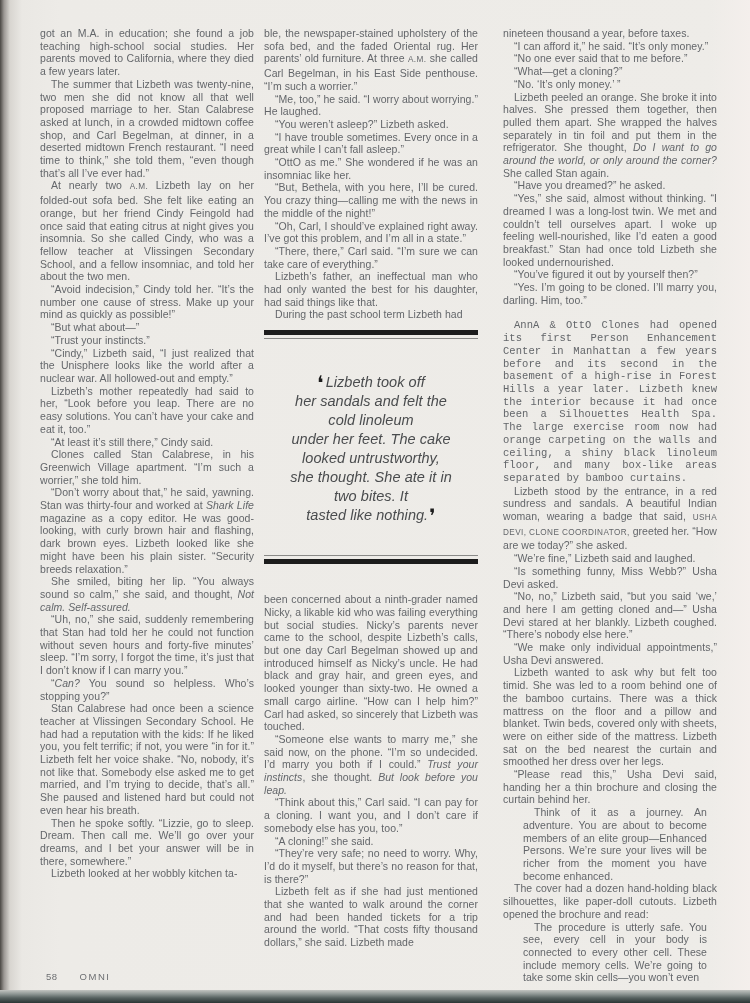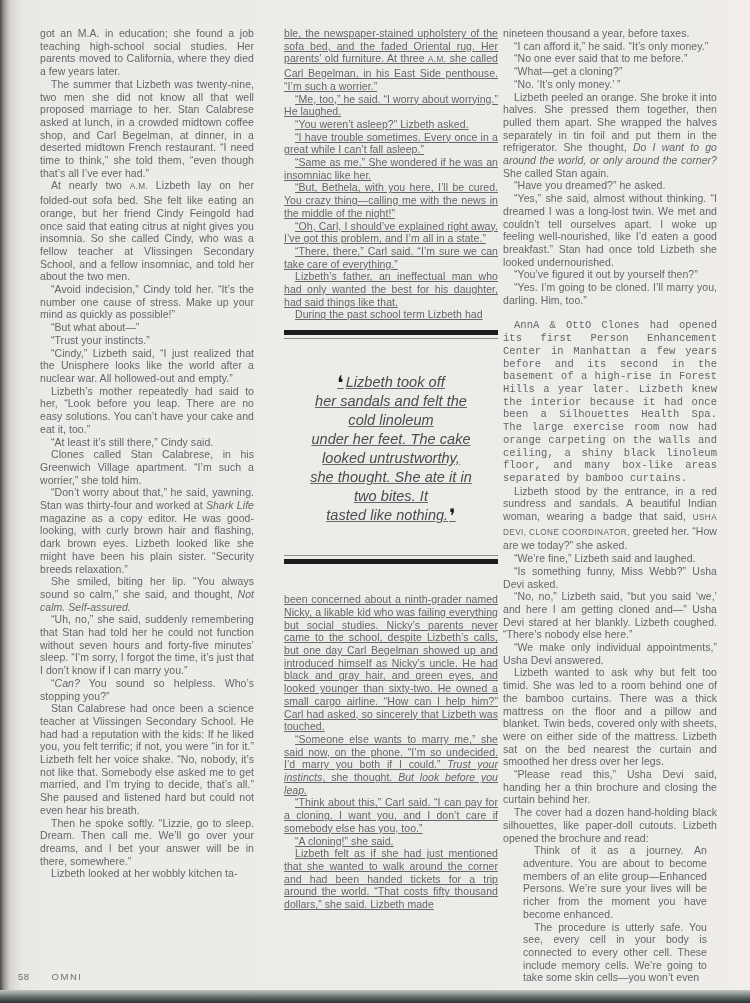--- a/index.html
+++ b/index.html
@@ -13,21 +13,21 @@
     background:
       linear-gradient(270deg,#f4efec 0px,rgba(244,239,236,0) 40px),
       linear-gradient(90deg,#4a4743 0px,#9b9793 4px,#d8d5d0 10px,#eae8e4 22px,#edebe7 60px,#eeece8 100%);
   }
   .col{
     position:absolute;top:27px;width:214px;
     font-size:10.5px;line-height:12.7px;color:#63666a;
     text-align:justify;letter-spacing:0.05px;
   }
   .col1{left:40px;}
-  .col2{left:284px;text-decoration:underline;}
+  .col2{left:264px;}
   .col3{left:503px;}
   .col p{margin:0;}
   .col p.ind{text-indent:11px;}
   .col p.gap{margin-top:13px;font-family:Liberation Mono, monospace;}
   .col p.brochure{margin-left:20px;margin-right:10px;}
   .sc{font-size:8.2px;letter-spacing:0.4px;}
   
   .pq-box{margin-top:9px;margin-bottom:29px;}
   .rule-thick{height:5px;background:#1c1c1c;}
   .rule-thin{height:1px;background:#8a8a88;}
@@ -37,21 +37,21 @@
     padding:34px 4px 30px 4px;text-align:center;
     font-style:italic;font-size:14.5px;line-height:19px;color:#4a4c4e;
   }
   .qmark{
     font-family:"DejaVu Sans",sans-serif;font-style:normal;
     font-size:20px;line-height:0;color:#1d1d1d;vertical-align:-3px;
   }
   .qmark.open{margin-right:2px;}
   .qmark.close{margin-left:1px;}
   .footer{
-    position:absolute;left:18px;top:971px;
+    position:absolute;left:46px;top:971px;
     font-size:9.5px;color:#6d6f72;letter-spacing:0.5px;
   }
   .footer .pgnum{margin-right:22px;}
   .footer .mag{letter-spacing:1.5px;}
   .bottom-edge{
     position:absolute;left:0;right:0;bottom:0;height:13px;
     background:linear-gradient(180deg,#c2c4c1 0px,#8e9694 4px,#55605f 8px,#2b3534 13px);
   }
 </style>
 </head>
@@ -78,21 +78,21 @@
       <p class="ind">Then he spoke softly. “Lizzie, go to sleep. Dream. Then call me. We’ll go over your dreams, and I bet your answer will be in there, somewhere.”</p>
       <p class="ind">Lizbeth looked at her wobbly kitchen ta-</p>
     </div>
 
   <div class="col col2">
     <div id="col2top">
         <p class="">ble, the newspaper-stained upholstery of the sofa bed, and the faded Oriental rug. Her parents’ old furniture. At three <span class="sc">A.M.</span> she called Carl Begelman, in his East Side penthouse. “I’m such a worrier.”</p>
         <p class="ind">“Me, too,” he said. “I worry about worrying.” He laughed.</p>
         <p class="ind">“You weren’t asleep?” Lizbeth asked.</p>
         <p class="ind">“I have trouble sometimes. Every once in a great while I can’t fall asleep.”</p>
-        <p class="ind">“Same as me.” She wondered if he was an insomniac like her.</p>
+        <p class="ind">“OttO as me.” She wondered if he was an insomniac like her.</p>
         <p class="ind">“But, Bethela, with you here, I’ll be cured. You crazy thing—calling me with the news in the middle of the night!”</p>
         <p class="ind">“Oh, Carl, I should’ve explained right away. I’ve got this problem, and I’m all in a state.”</p>
         <p class="ind">“There, there,” Carl said. “I’m sure we can take care of everything.”</p>
         <p class="ind">Lizbeth’s father, an ineffectual man who had only wanted the best for his daughter, had said things like that.</p>
         <p class="ind">During the past school term Lizbeth had</p>
       </div>
     <div class="pq-box">
       <div class="rules-top">
         <div class="rule-thick"></div>
         <div class="rule-thin"></div>
@@ -110,20 +110,21 @@
       <div class="rules-bottom">
         <div class="rule-thin"></div>
         <div class="rule-thick"></div>
       </div>
     </div>
     <div id="col2bot">
         <p class="">been concerned about a ninth-grader named Nicky, a likable kid who was failing everything but social studies. Nicky’s parents never came to the school, despite Lizbeth’s calls, but one day Carl Begelman showed up and introduced himself as Nicky’s uncle. He had black and gray hair, and green eyes, and looked younger than sixty-two. He owned a small cargo airline. “How can I help him?” Carl had asked, so sincerely that Lizbeth was touched.</p>
         <p class="ind">“Someone else wants to marry me,” she said now, on the phone. “I’m so undecided. I’d marry you both if I could.” <i>Trust your instincts</i>, she thought. <i>But look before you leap.</i></p>
         <p class="ind">“Think about this,” Carl said. “I can pay for a cloning. I want you, and I don’t care if somebody else has you, too.”</p>
         <p class="ind">“A cloning!” she said.</p>
+        <p class="ind">“They’re very safe; no need to worry. Why, I’d do it myself, but there’s no reason for that, is there?”</p>
         <p class="ind">Lizbeth felt as if she had just mentioned that she wanted to walk around the corner and had been handed tickets for a trip around the world. “That costs fifty thousand dollars,” she said. Lizbeth made</p>
       </div>
   </div>
 
   <div class="col col3" id="col3">
       <p class="">nineteen thousand a year, before taxes.</p>
       <p class="ind">“I can afford it,” he said. “It’s only money.”</p>
       <p class="ind">“No one ever said that to me before.”</p>
       <p class="ind">“What—get a cloning?”</p>
       <p class="ind">“No. ‘It’s only money.’ ”</p>
@@ -133,22 +134,22 @@
       <p class="ind">“You’ve figured it out by yourself then?”</p>
       <p class="ind">“Yes. I’m going to be cloned. I’ll marry you, darling. Him, too.”</p>
       <p class="ind gap">AnnA &amp; OttO Clones had opened its first Person Enhancement Center in Manhattan a few years before and its second in the basement of a high-rise in Forest Hills a year later. Lizbeth knew the interior because it had once been a Silhouettes Health Spa. The large exercise room now had orange carpeting on the walls and ceiling, a shiny black linoleum floor, and many box-like areas separated by bamboo curtains.</p>
       <p class="ind">Lizbeth stood by the entrance, in a red sundress and sandals. A beautiful Indian woman, wearing a badge that said, <span class="sc">USHA DEVI, CLONE COORDINATOR,</span> greeted her. “How are we today?” she asked.</p>
       <p class="ind">“We’re fine,” Lizbeth said and laughed.</p>
       <p class="ind">“Is something funny, Miss Webb?” Usha Devi asked.</p>
       <p class="ind">“No, no,” Lizbeth said, “but you said ‘we,’ and here I am getting cloned and—” Usha Devi stared at her blankly. Lizbeth coughed. “There’s nobody else here.”</p>
       <p class="ind">“We make only individual appointments,” Usha Devi answered.</p>
       <p class="ind">Lizbeth wanted to ask why but felt too timid. She was led to a room behind one of the bamboo curtains. There was a thick mattress on the floor and a pillow and blanket. Twin beds, covered only with sheets, were on either side of the mattress. Lizbeth sat on the bed nearest the curtain and smoothed her dress over her legs.</p>
       <p class="ind">“Please read this,” Usha Devi said, handing her a thin brochure and closing the curtain behind her.</p>
+      <p class="ind brochure">Think of it as a journey. An adventure. You are about to become members of an elite group—Enhanced Persons. We’re sure your lives will be richer from the moment you have become enhanced.</p>
       <p class="ind">The cover had a dozen hand-holding black silhouettes, like paper-doll cutouts. Lizbeth opened the brochure and read:</p>
-      <p class="ind brochure">Think of it as a journey. An adventure. You are about to become members of an elite group—Enhanced Persons. We’re sure your lives will be richer from the moment you have become enhanced.</p>
       <p class="ind brochure">The procedure is utterly safe. You see, every cell in your body is connected to every other cell. These include memory cells. We’re going to take some skin cells—you won’t even</p>
     </div>
 
   <div class="footer">
     <span class="pgnum">58</span><span class="mag">OMNI</span>
   </div>
 
   <div class="bottom-edge"></div>
 </div>
 

